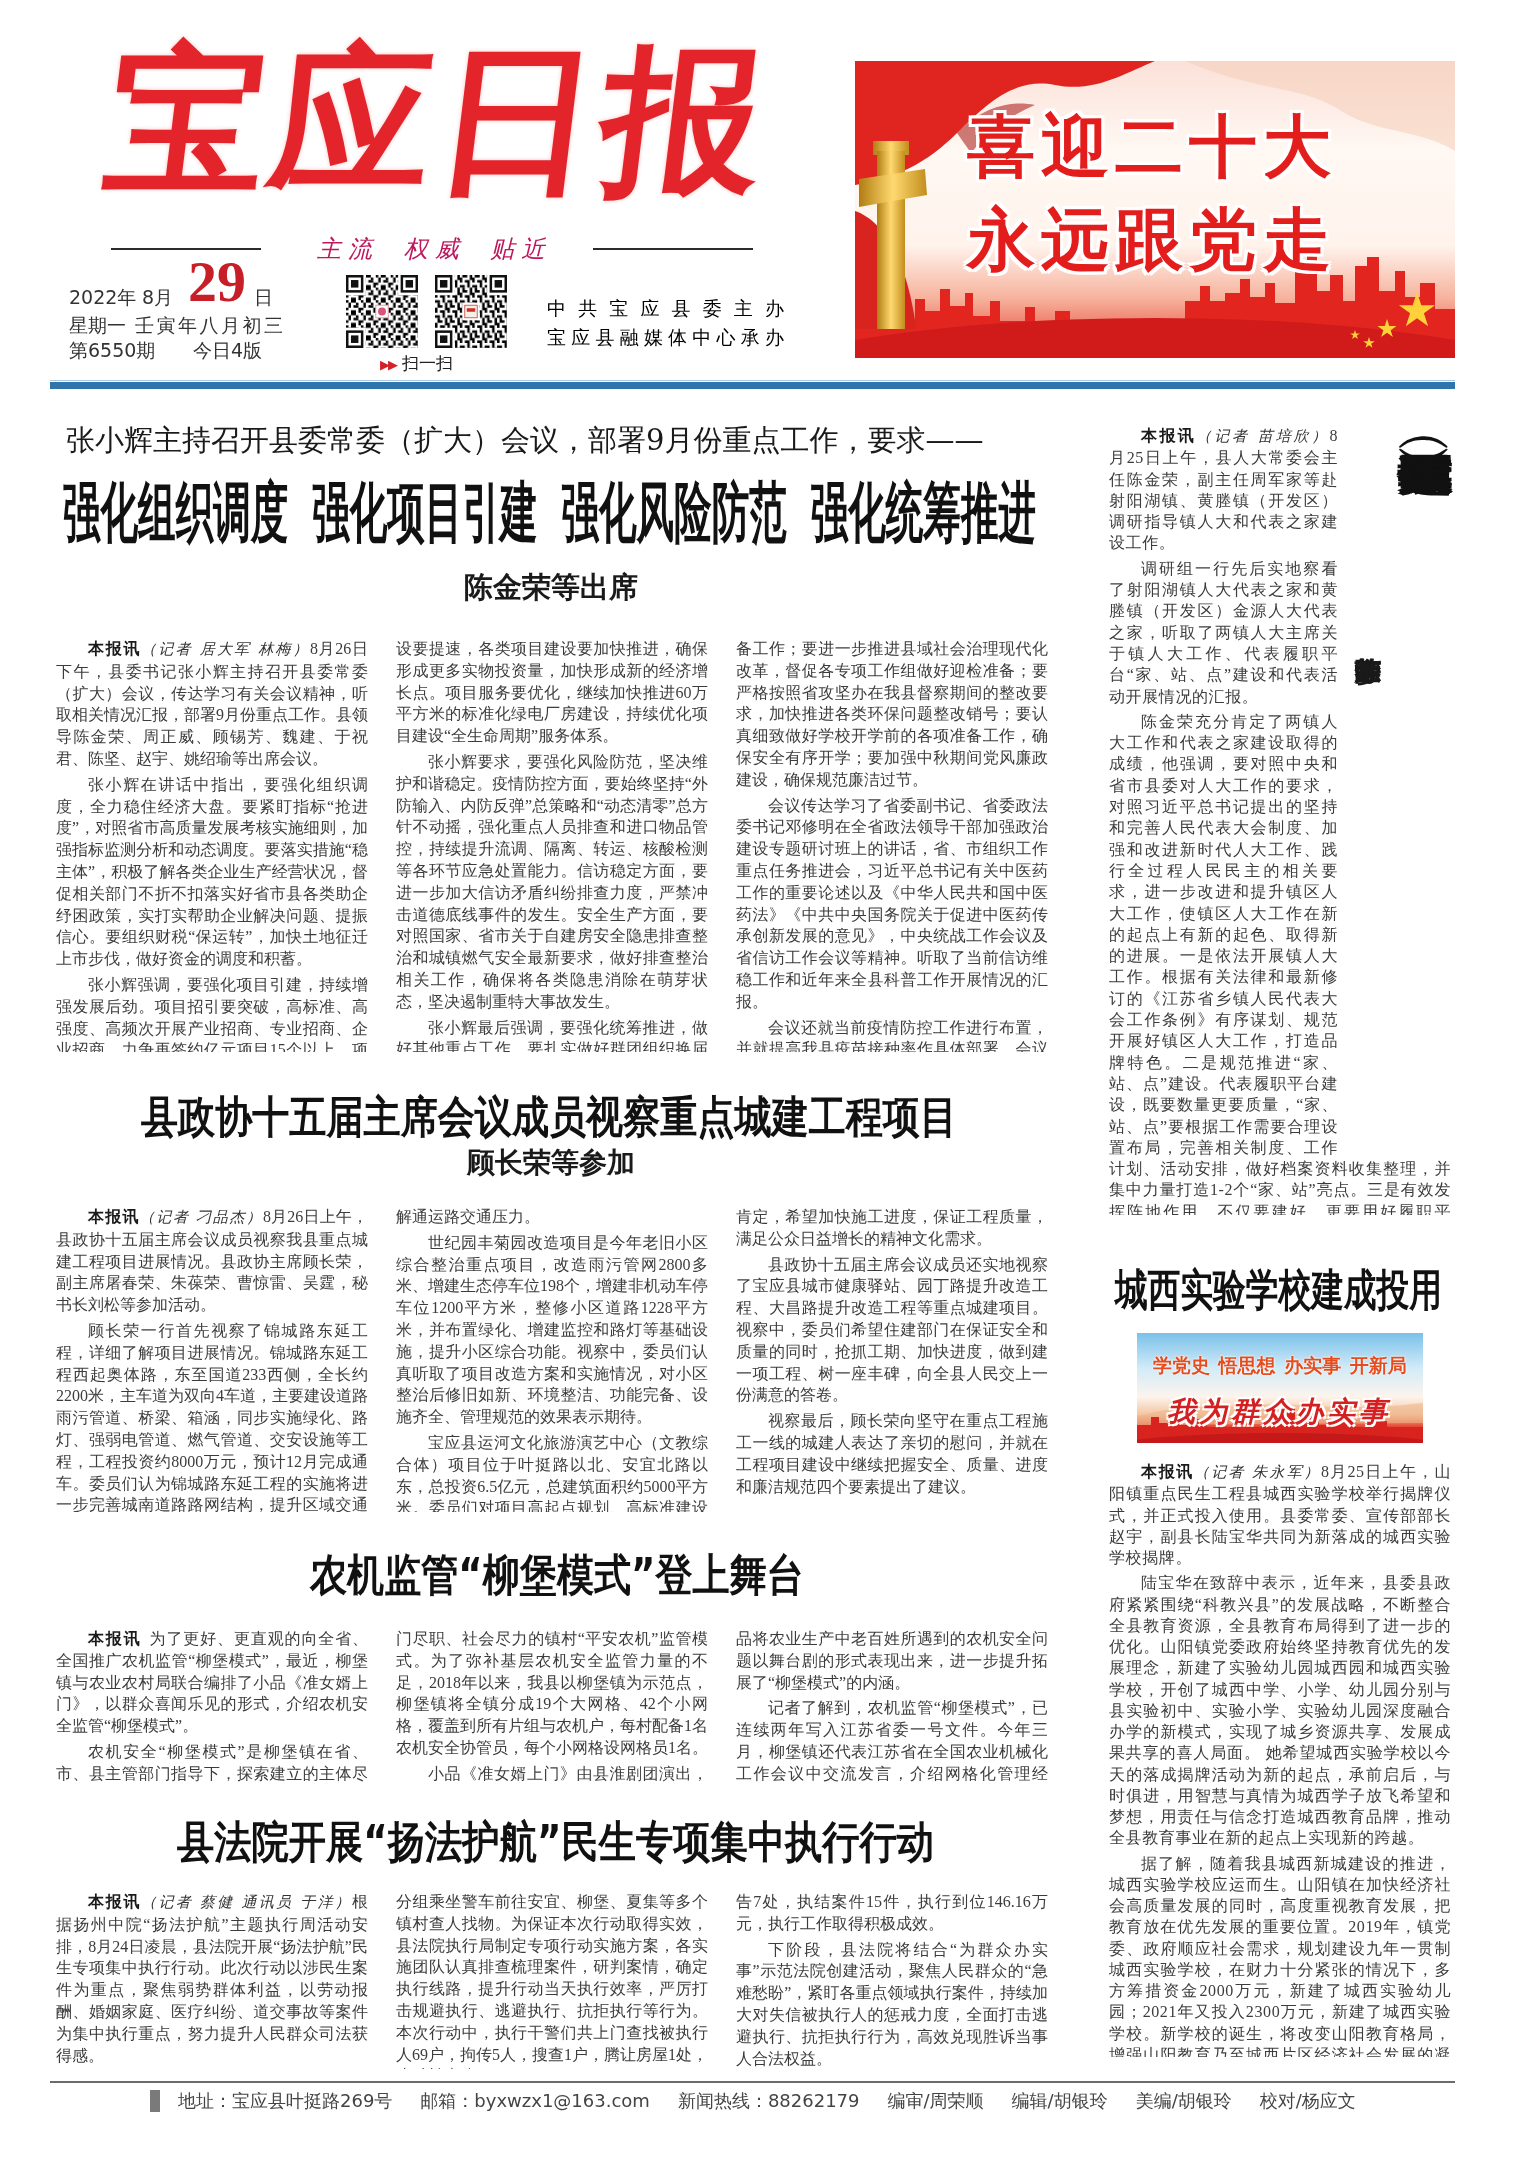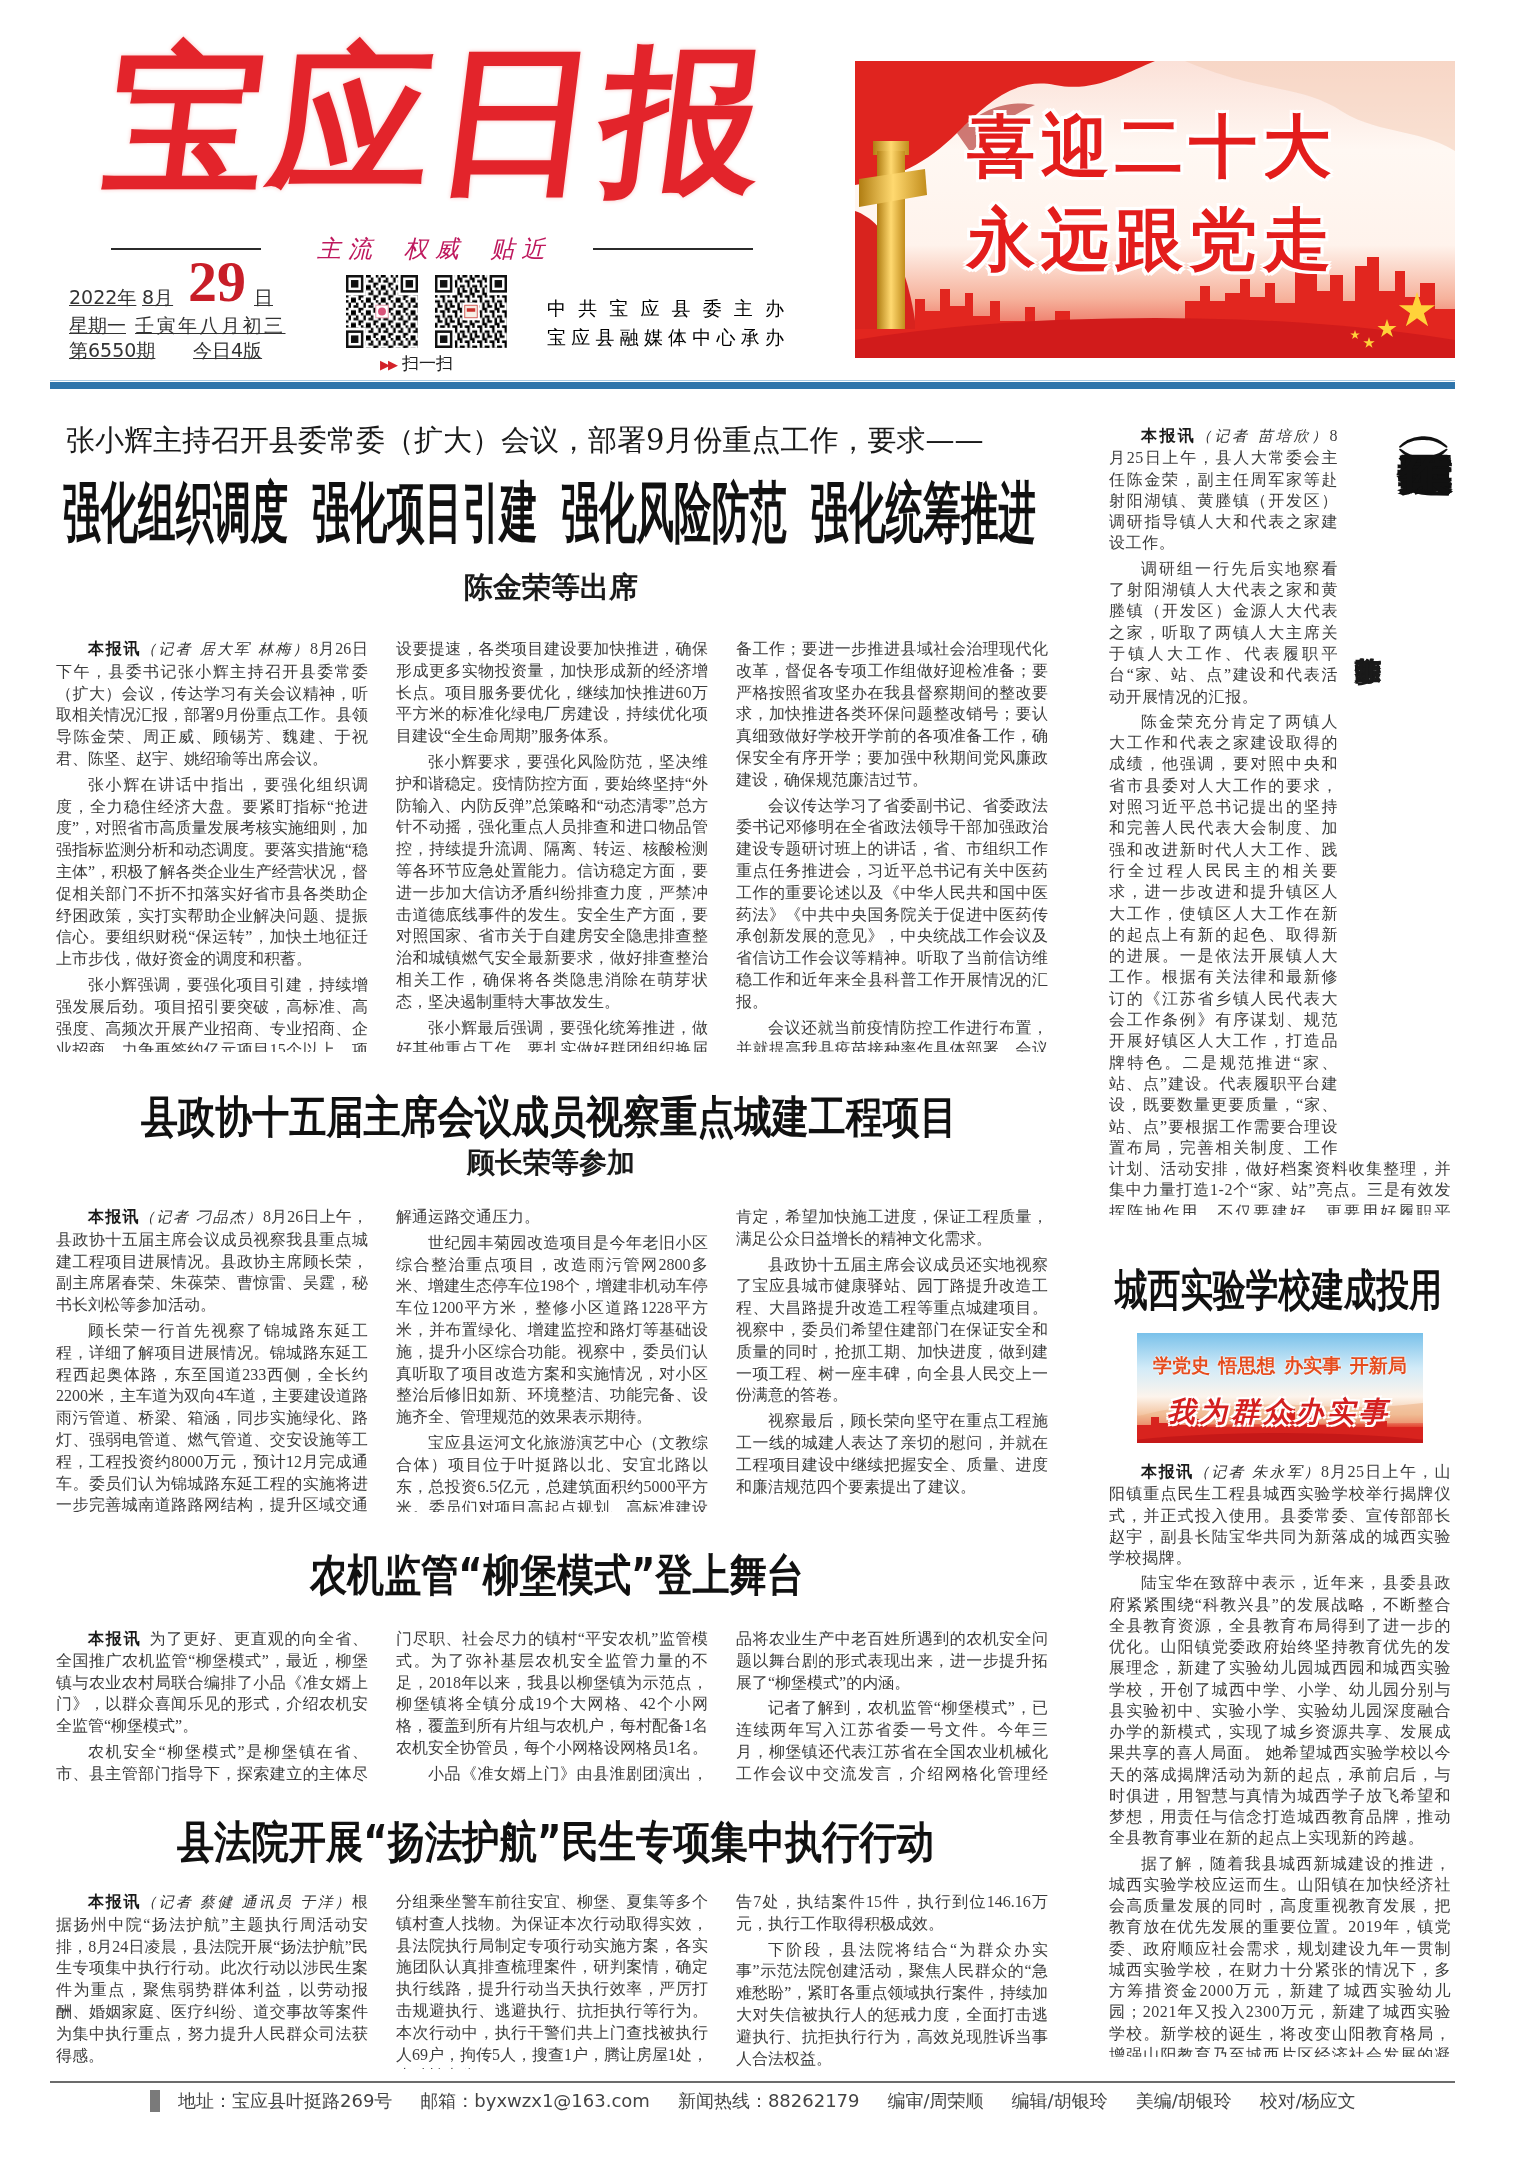--- a/index.html
+++ b/index.html
@@ -6,21 +6,21 @@
   .page { position:relative; width:1538px; height:2180px; overflow:hidden; background:#ffffff;
           font-family:"Liberation Serif","DejaVu Serif",serif; color:#3c3c3c; }
 
   
   .logo { position:absolute; left:98px; top:40px; font-family:"DejaVu Serif",serif; font-weight:bold;
           font-size:160px; line-height:160px; letter-spacing:5px; color:#e3242b; white-space:nowrap;
           transform:skewX(-7deg); transform-origin:left bottom; text-shadow:0 0 4px #f7c2c2; }
   .slogan-rule { position:absolute; top:248px; height:2px; background:#2b2b2b; }
   .slogan { position:absolute; left:317px; top:235px; font-family:"DejaVu Serif",serif; font-style:italic;
             font-size:24px; line-height:28px; letter-spacing:7px; word-spacing:10px; color:#be185d; white-space:nowrap; }
-  .dl { position:absolute; font-family:"DejaVu Sans",sans-serif; font-size:19px; line-height:26px; color:#333; white-space:nowrap;text-decoration:underline; }
+  .dl { position:absolute; font-family:"DejaVu Sans",sans-serif; font-size:19px; line-height:26px; color:#333; white-space:nowrap; }
   .day-big { position:absolute; left:188px; top:256px; font-family:"Liberation Serif",serif; font-weight:bold;
              font-size:58px; line-height:52px; color:#c81e28; }
   .qr { position:absolute; top:275px; width:72px; height:73px; }
   .scan { position:absolute; left:380px; top:352px; font-family:"DejaVu Sans",sans-serif; font-size:17px; line-height:22px; color:#222; white-space:nowrap; }
   .scan-icon { color:#d3222a; font-size:13px; letter-spacing:-2px; margin-right:6px; }
   .sponsor { position:absolute; left:547px; width:237px; font-family:"DejaVu Sans",sans-serif; font-size:19px;
              line-height:24px; color:#000000; text-align:justify; text-align-last:justify; white-space:nowrap; }
   .blue-rule { position:absolute; left:50px; top:380px; width:1405px; height:9px;
                background:linear-gradient(#a7c8e0 0 1px, #ffffff 1px 2px, #2f75ab 2px 9px); }
 

